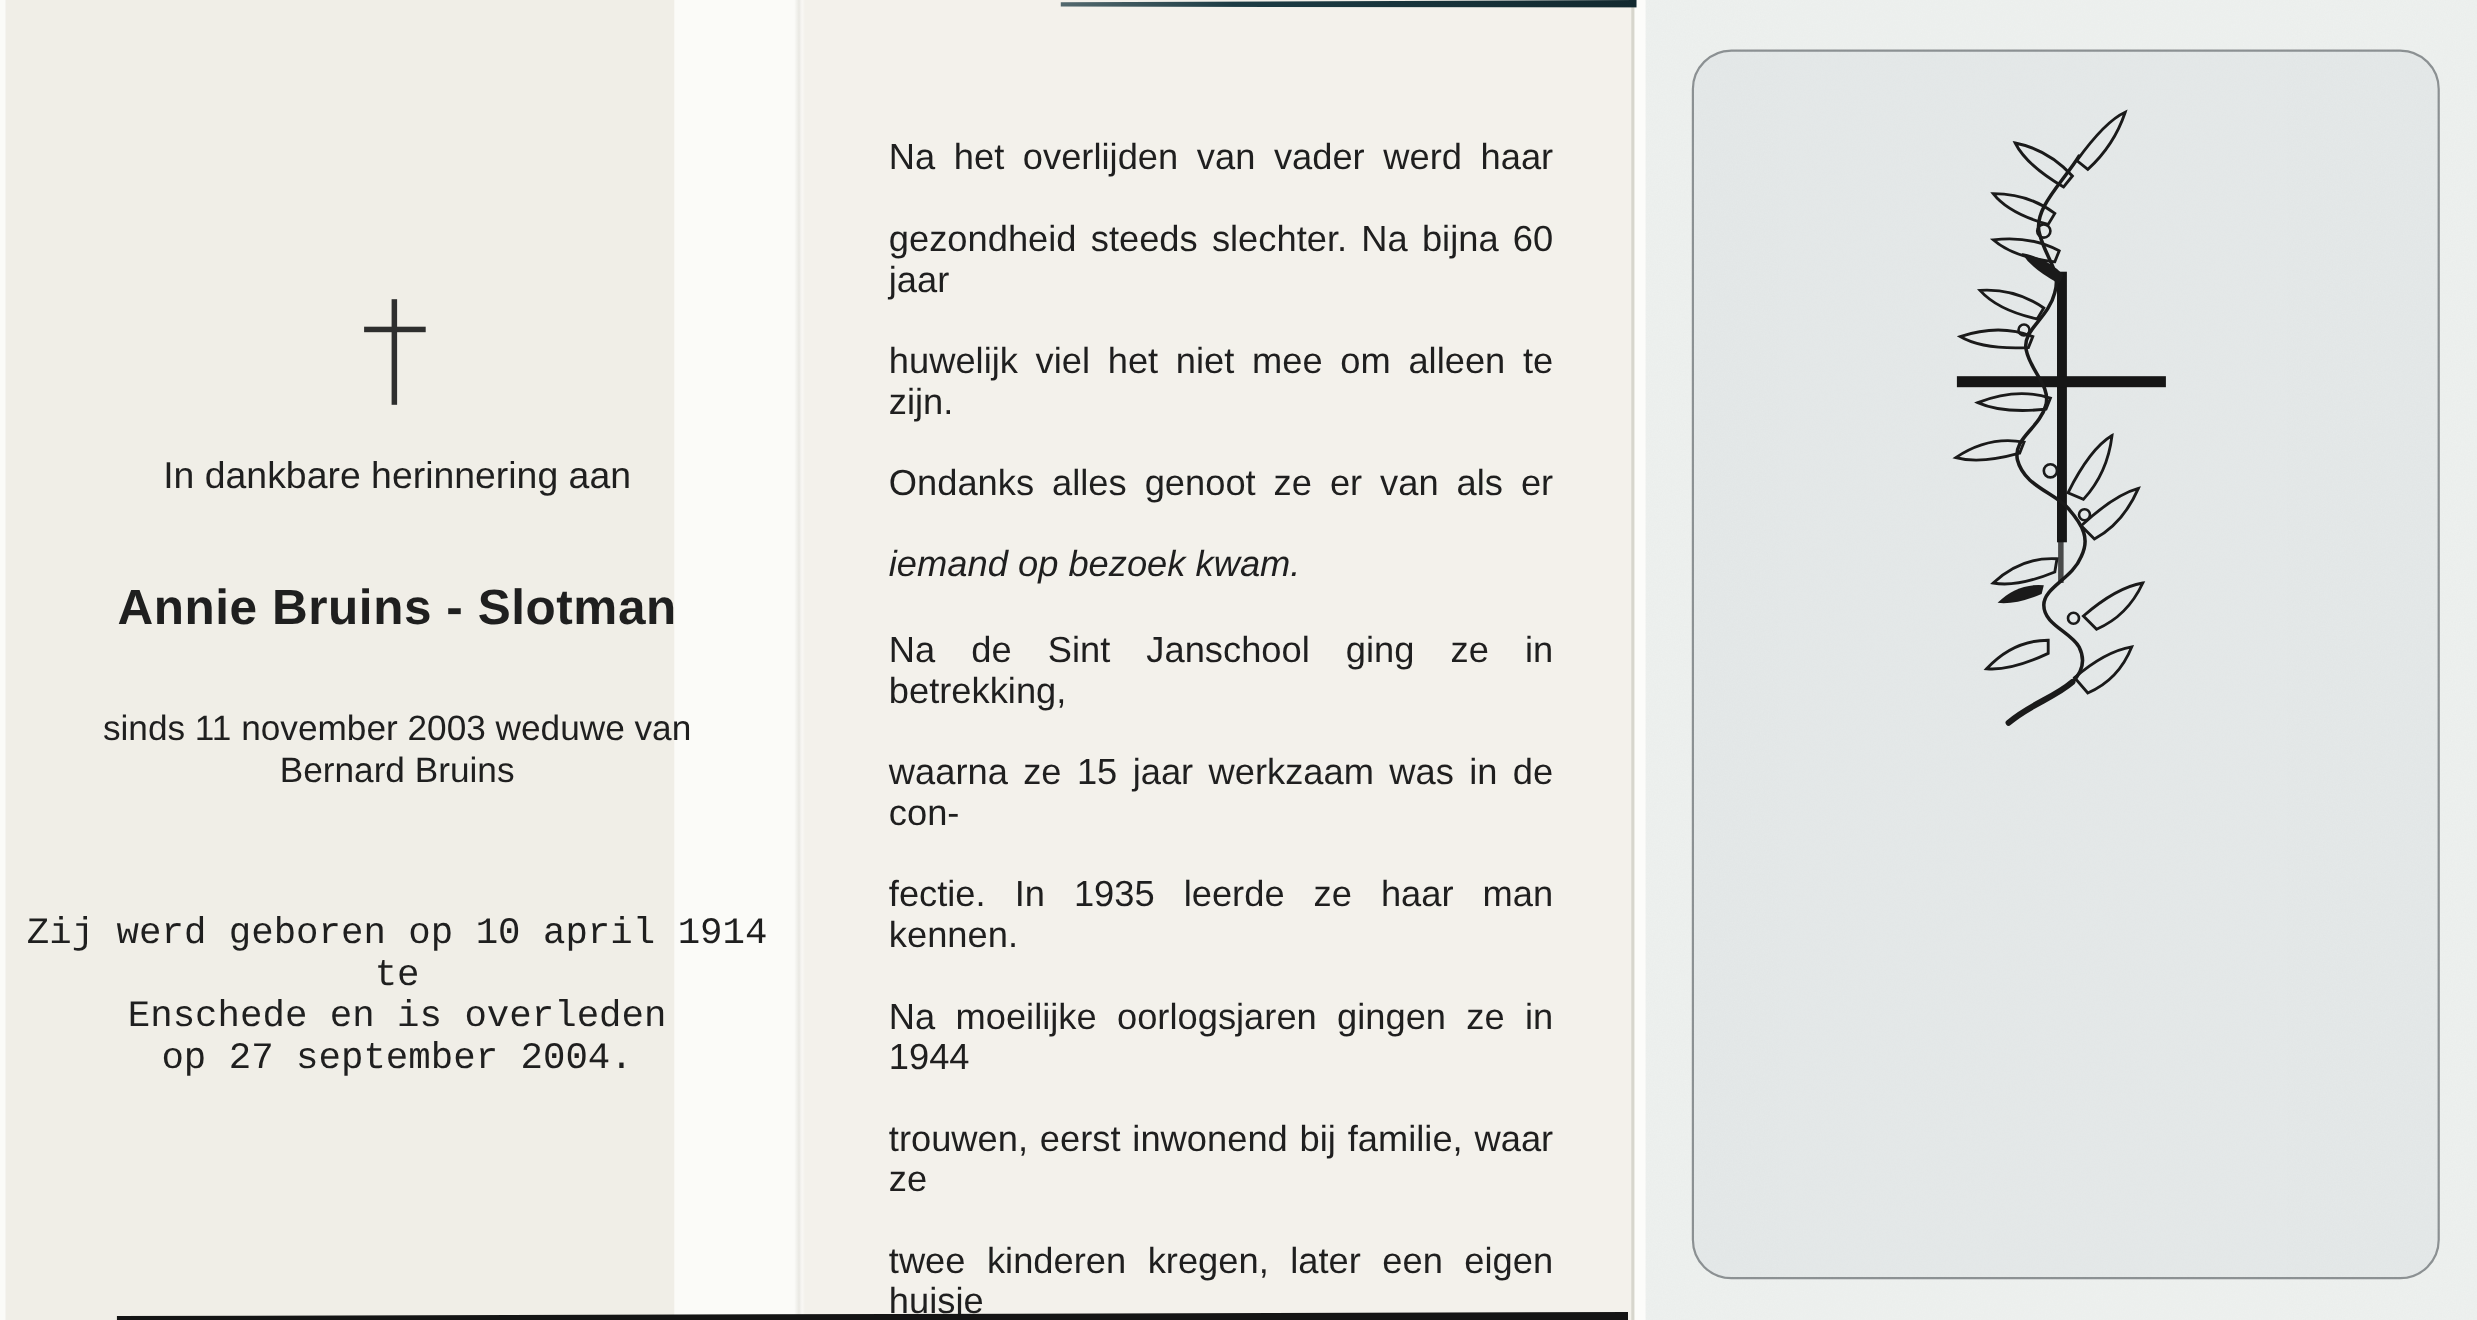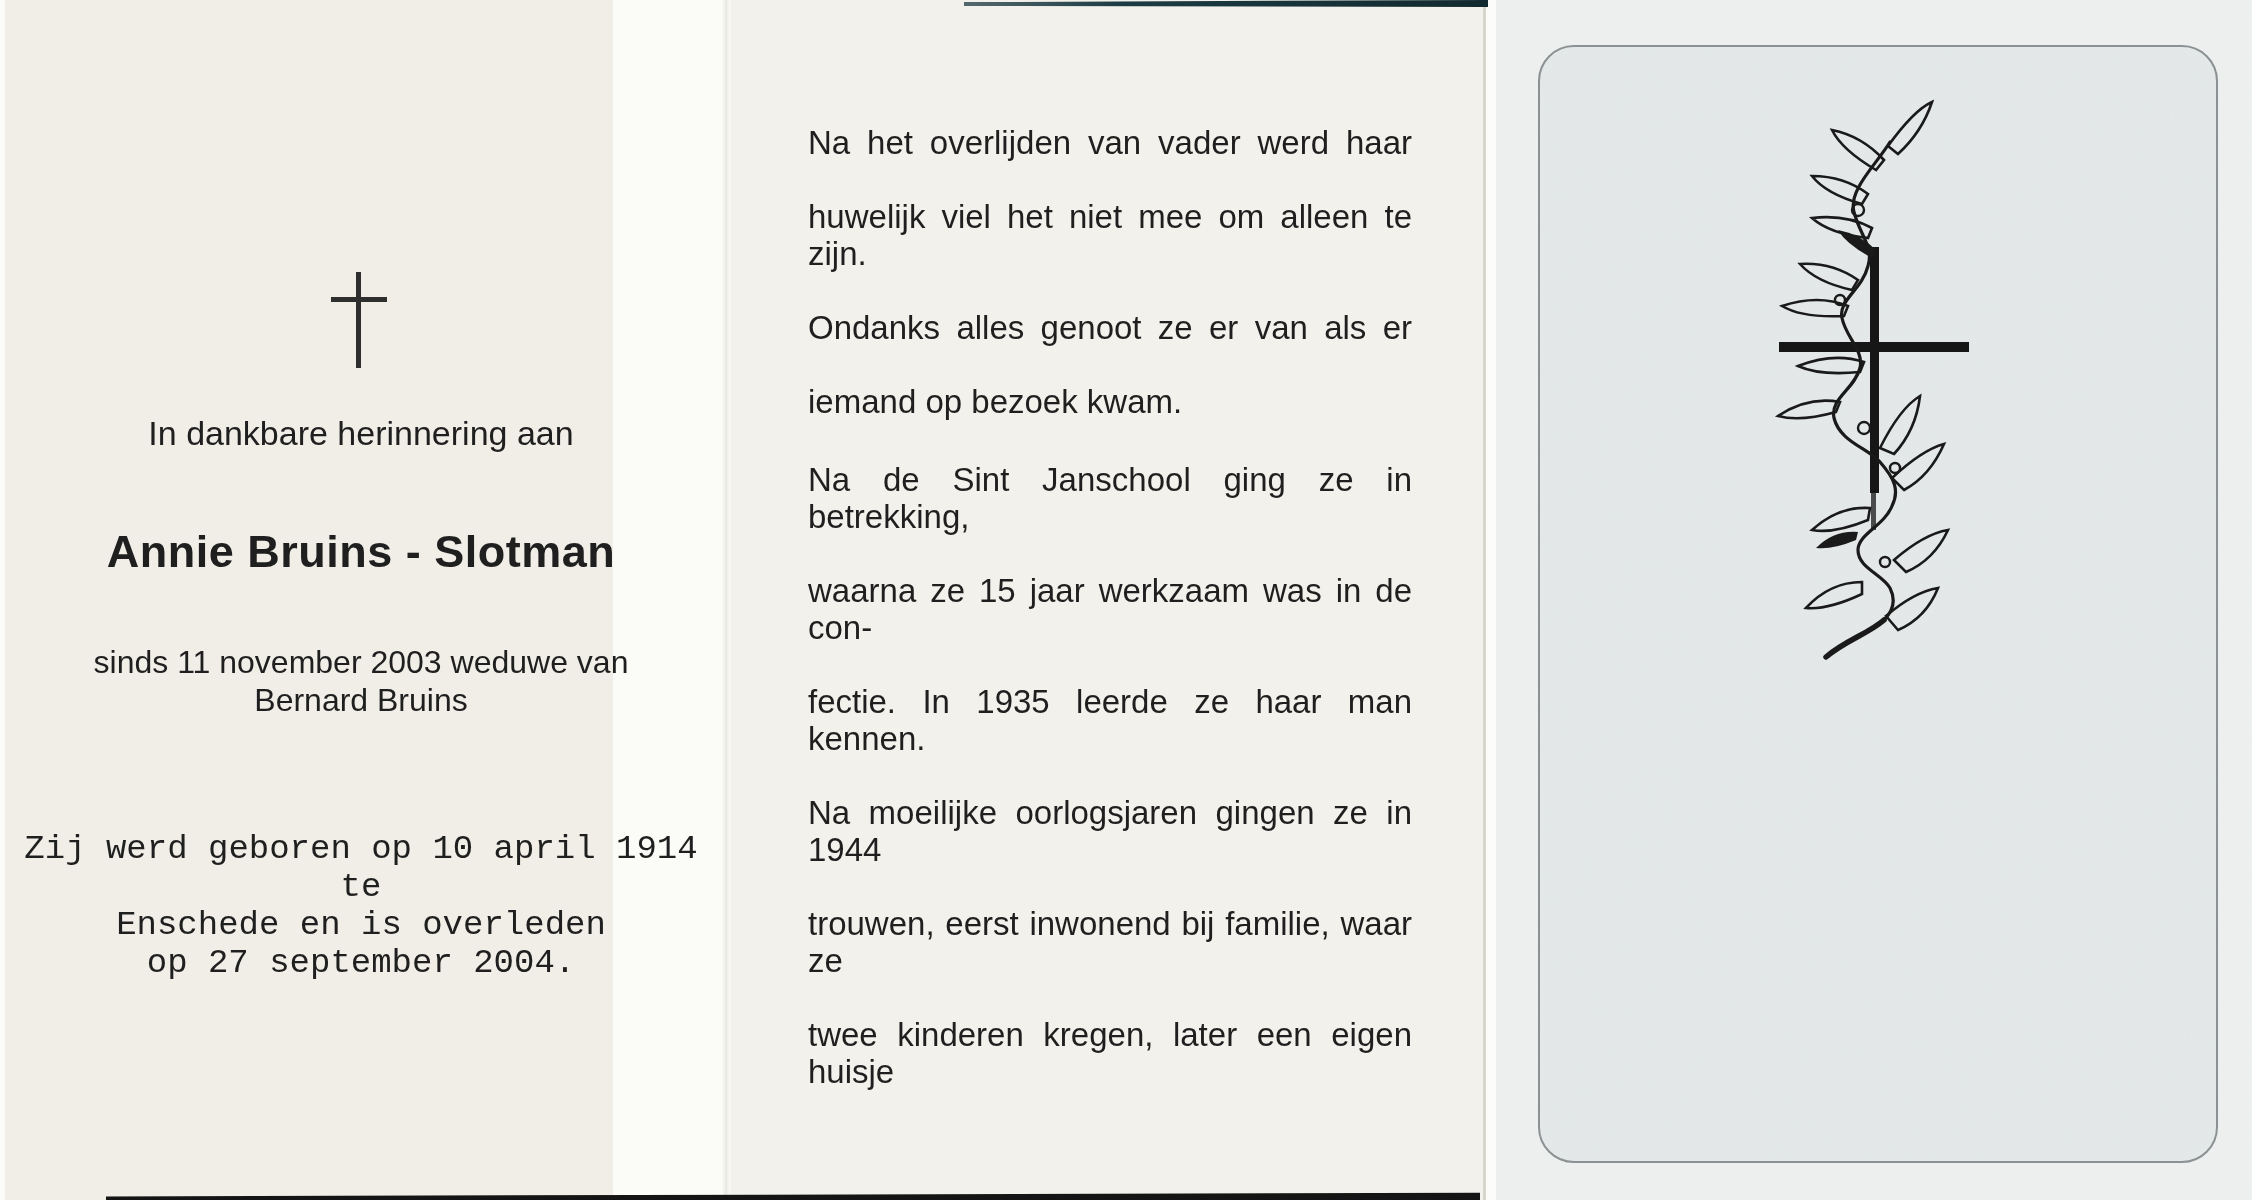--- a/index.html
+++ b/index.html
@@ -36,21 +36,21 @@
   #cross-v{left:351px;top:272px;width:5px;height:96px;}
   #cross-h{left:326px;top:297px;width:56px;height:5px;}
 
   
   #body-text{position:absolute;left:808px;top:96px;width:604px;color:var(--ink);
     font-size:33px;line-height:37px;}
   #body-text .line{white-space:nowrap;}
   #body-text .jl{text-align:justify;text-align-last:justify;white-space:normal;
     word-spacing:.02em;}
   #body-text .jl::after{content:"";display:inline-block;width:100%;}
-  #body-text .ll{text-align:left;}
+  #body-text .ll{text-align:left;font-style:italic;}
   .para-0{margin-bottom:41px;margin-top:28px;}
   .para-1{margin-bottom:0;}
 
   
   #right-card svg{position:absolute;left:0;top:0;}
 </style>
 </head>
 <body>
 
 <div class="panel" id="left-panel">
@@ -67,20 +67,21 @@
       <div>Enschede en is overleden</div>
       <div>op 27 september 2004.</div>
     </div>
 </div>
 
 <div class="panel" id="middle-panel"></div>
 <div id="body-text">
   <div id="body-paragraphs">
       <div class="para-0">
         <div class="line jl">Na het overlijden van vader werd haar</div>
+        <div class="line jl">gezondheid steeds slechter. Na bijna 60 jaar</div>
         <div class="line jl">huwelijk viel het niet mee om alleen te zijn.</div>
         <div class="line jl">Ondanks alles genoot ze er van als er</div>
         <div class="line ll">iemand op bezoek kwam.</div>
       </div>
       <div class="para-1">
         <div class="line jl">Na de Sint Janschool ging ze in betrekking,</div>
         <div class="line jl">waarna ze 15 jaar werkzaam was in de con-</div>
         <div class="line jl">fectie. In 1935 leerde ze haar man kennen.</div>
         <div class="line jl">Na moeilijke oorlogsjaren gingen ze in 1944</div>
         <div class="line jl">trouwen, eerst inwonend bij familie, waar ze</div>

